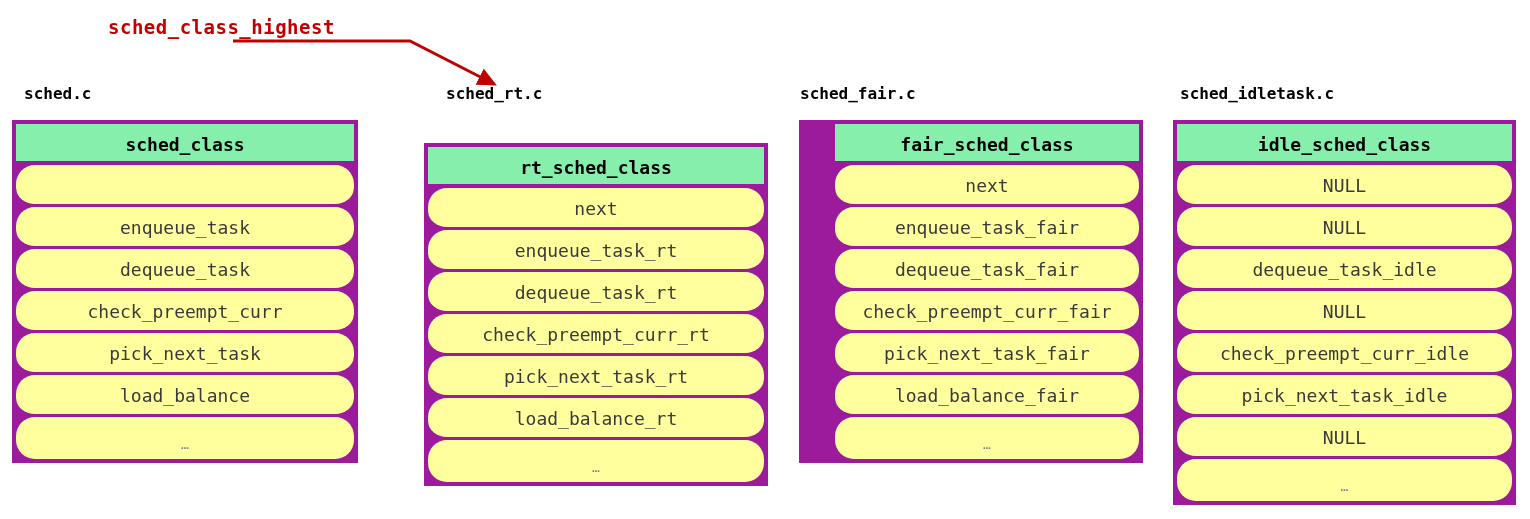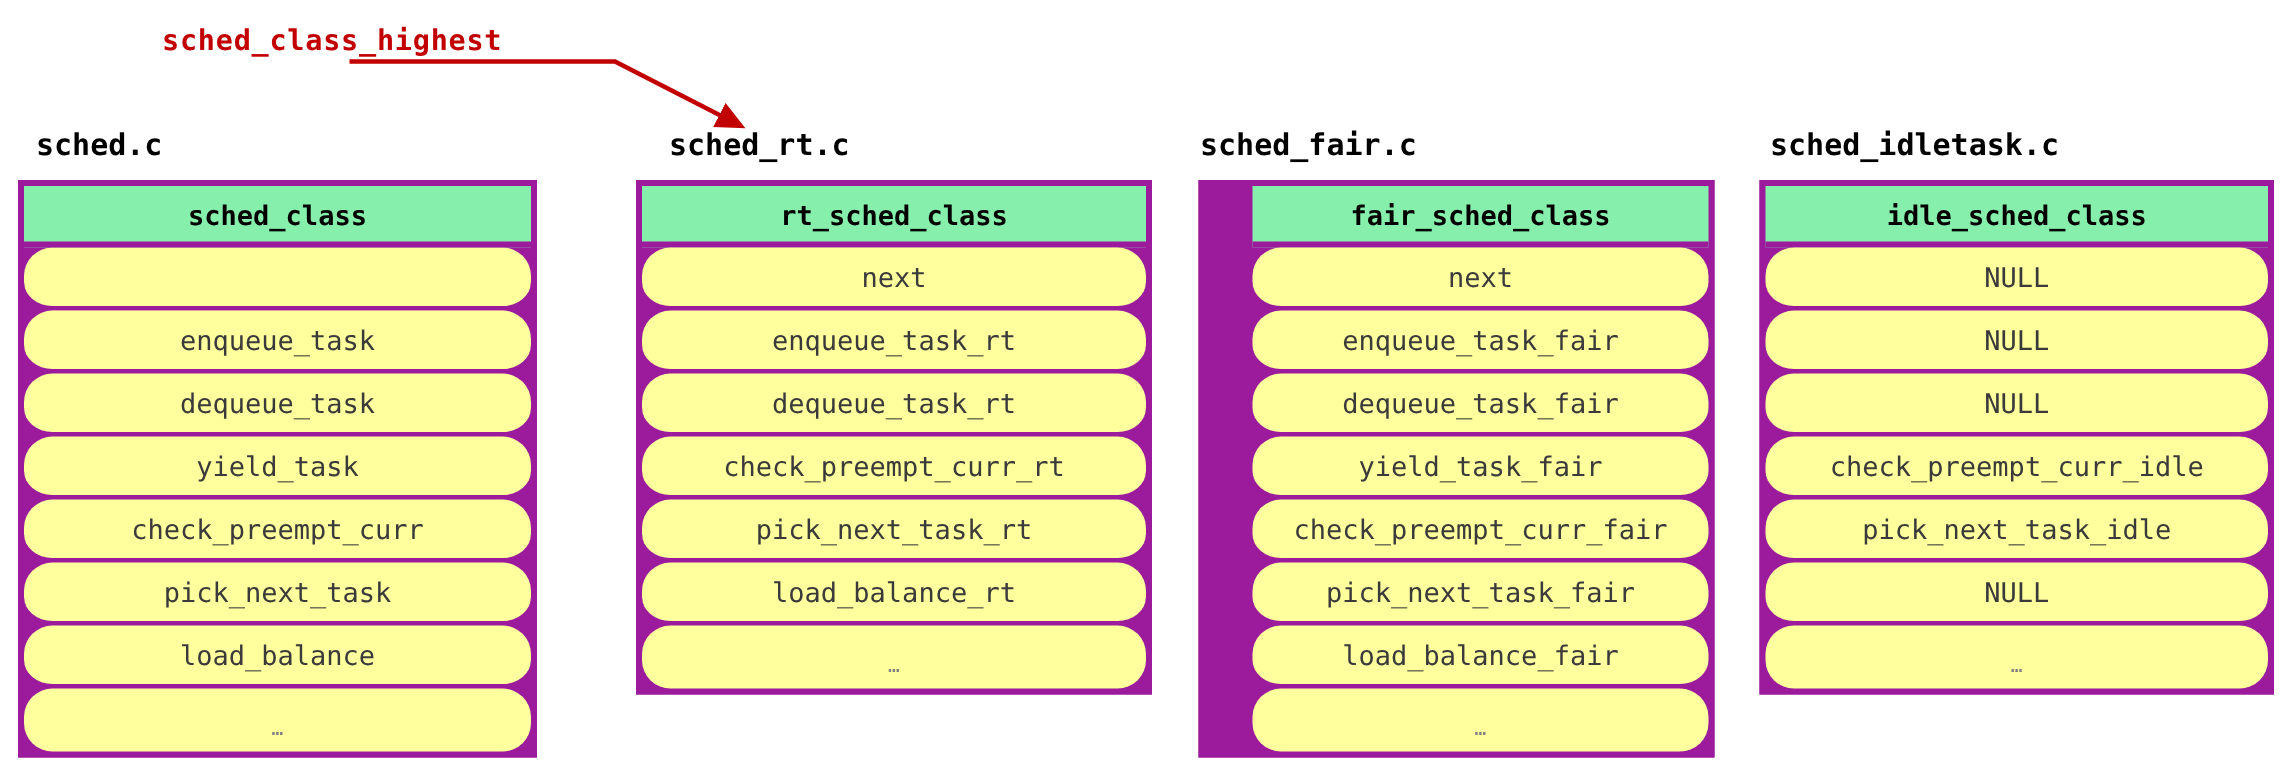--- a/index.html
+++ b/index.html
@@ -39,21 +39,21 @@
     position: absolute;
     top: 120px;
     box-sizing: border-box;
     border: 4px solid #9c1a9c;
     background: #9c1a9c;
   }
   .file-label {
     position: absolute;
     top: 84px;
     font-family: "DejaVu Sans Mono", "Liberation Mono", monospace;
-    font-size: 20px;
+    font-size: 16px;
     font-weight: bold;
     color: #000000;
     white-space: nowrap;
     letter-spacing: 0px;
   }
 
   .struct-header {
     box-sizing: border-box;
     height: 41px;
     line-height: 41px;
@@ -101,54 +101,53 @@
 <div class="file-label" style="left:24px;">sched.c</div>
 <div class="file-label" style="left:446px;">sched_rt.c</div>
 <div class="file-label" style="left:800px;">sched_fair.c</div>
 <div class="file-label" style="left:1180px;">sched_idletask.c</div>
 
 <div class="sched-table" style="left:12px; width:346px;">
   <div class="struct-header">sched_class</div>
   <div class="field-row blank"></div>
   <div class="field-row">enqueue_task</div>
   <div class="field-row">dequeue_task</div>
-  <div class="field-row">yield_task</div>
   <div class="field-row">check_preempt_curr</div>
   <div class="field-row">pick_next_task</div>
   <div class="field-row">load_balance</div>
   <div class="field-row ellipsis">…</div>
 </div>
 
-<div class="sched-table" style="left:424px; width:344px;">
+<div class="sched-table" style="left:424px; width:344px;margin-top:23px;">
   <div class="struct-header">rt_sched_class</div>
   <div class="field-row">next</div>
   <div class="field-row">enqueue_task_rt</div>
   <div class="field-row">dequeue_task_rt</div>
   <div class="field-row">check_preempt_curr_rt</div>
   <div class="field-row">pick_next_task_rt</div>
   <div class="field-row">load_balance_rt</div>
   <div class="field-row ellipsis">…</div>
 </div>
 
 <div class="sched-table" style="left:799px; width:344px;padding-left:32px;">
   <div class="struct-header">fair_sched_class</div>
   <div class="field-row">next</div>
   <div class="field-row">enqueue_task_fair</div>
   <div class="field-row">dequeue_task_fair</div>
-  <div class="field-row">yield_task_fair</div>
   <div class="field-row">check_preempt_curr_fair</div>
   <div class="field-row">pick_next_task_fair</div>
   <div class="field-row">load_balance_fair</div>
   <div class="field-row ellipsis">…</div>
 </div>
 
 <div class="sched-table" style="left:1173px; width:343px;">
   <div class="struct-header">idle_sched_class</div>
   <div class="field-row">NULL</div>
   <div class="field-row">NULL</div>
+  <div class="field-row">dequeue_task_idle</div>
   <div class="field-row">NULL</div>
   <div class="field-row">check_preempt_curr_idle</div>
   <div class="field-row">pick_next_task_idle</div>
   <div class="field-row">NULL</div>
   <div class="field-row ellipsis">…</div>
 </div>
 
 <div id="annotation-label">sched_class_highest</div>
 
 <svg id="annotation-layer" viewBox="0 0 1530 519" width="1530" height="519" xmlns="http://www.w3.org/2000/svg">

